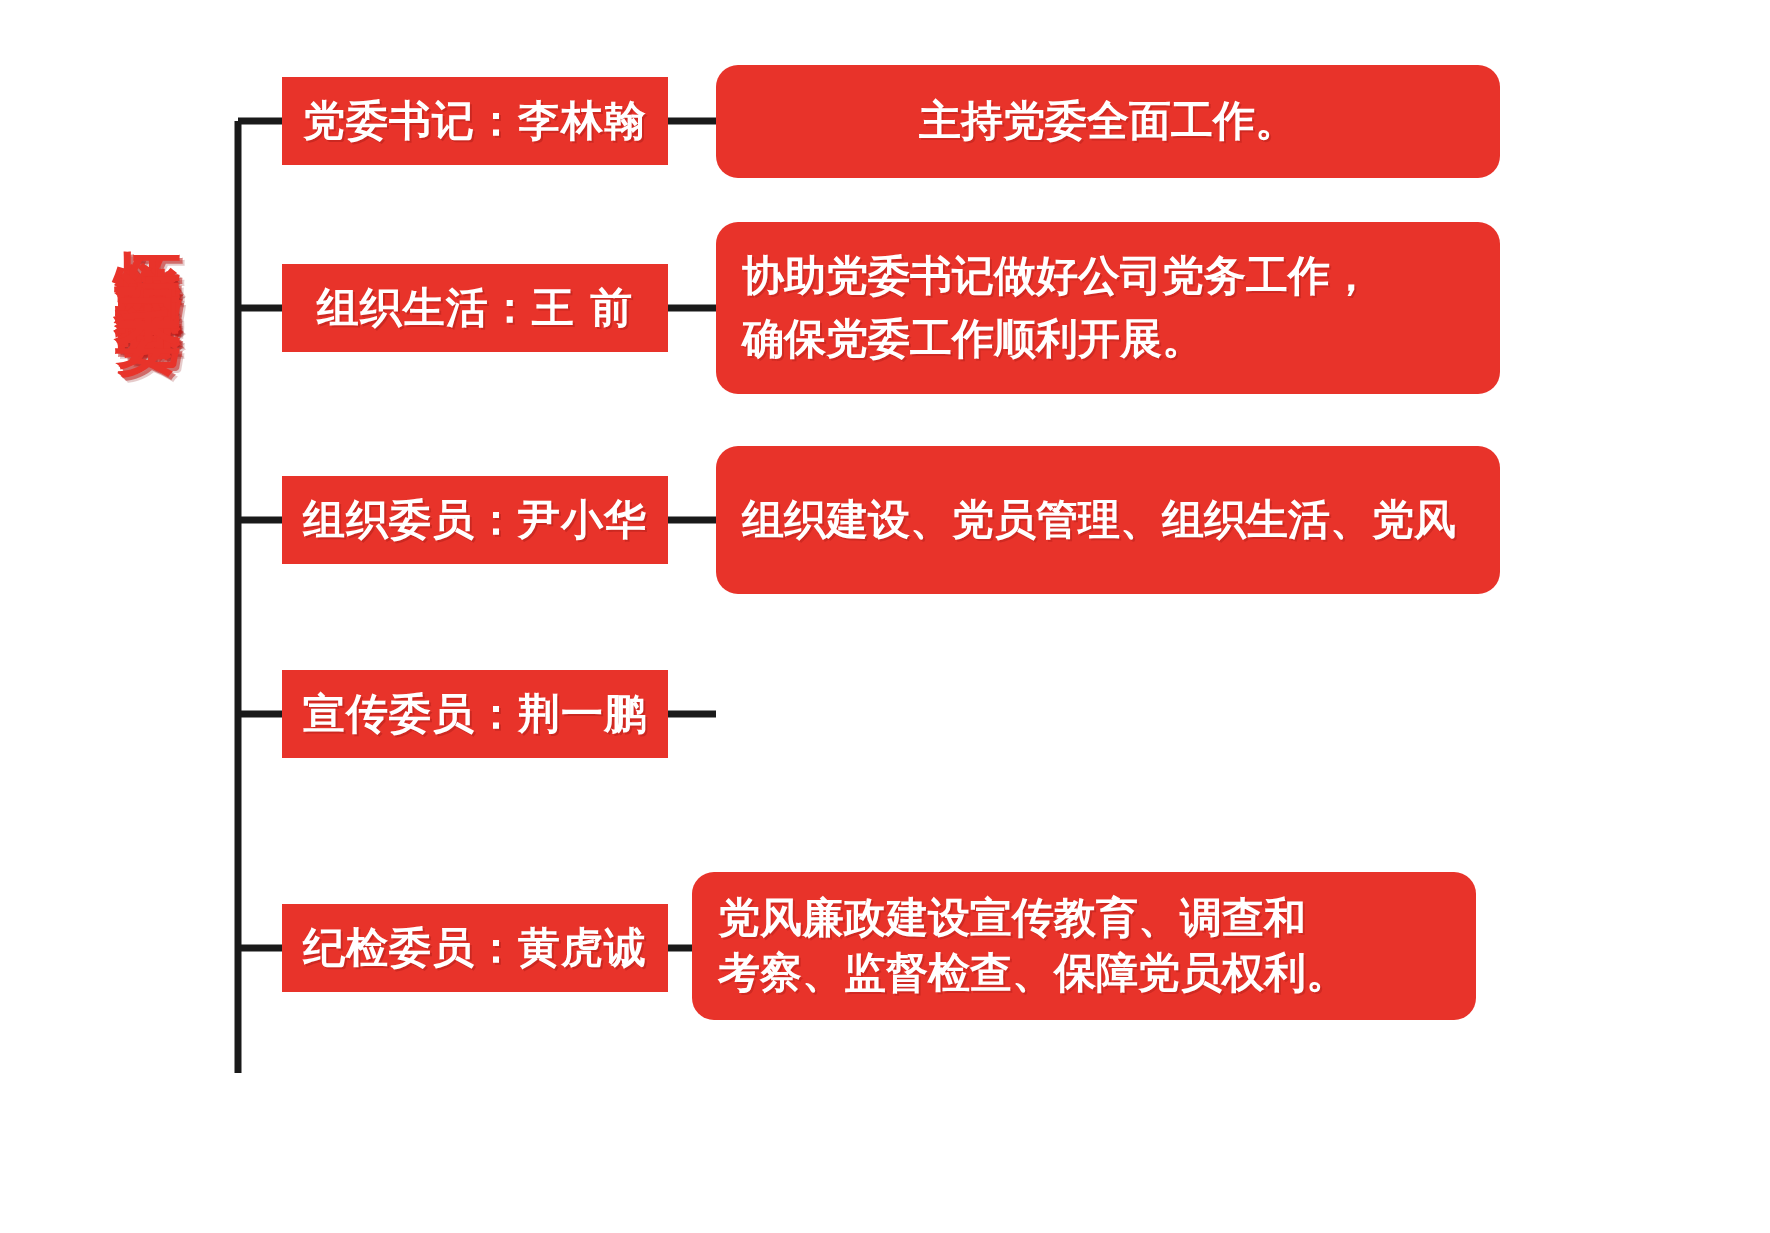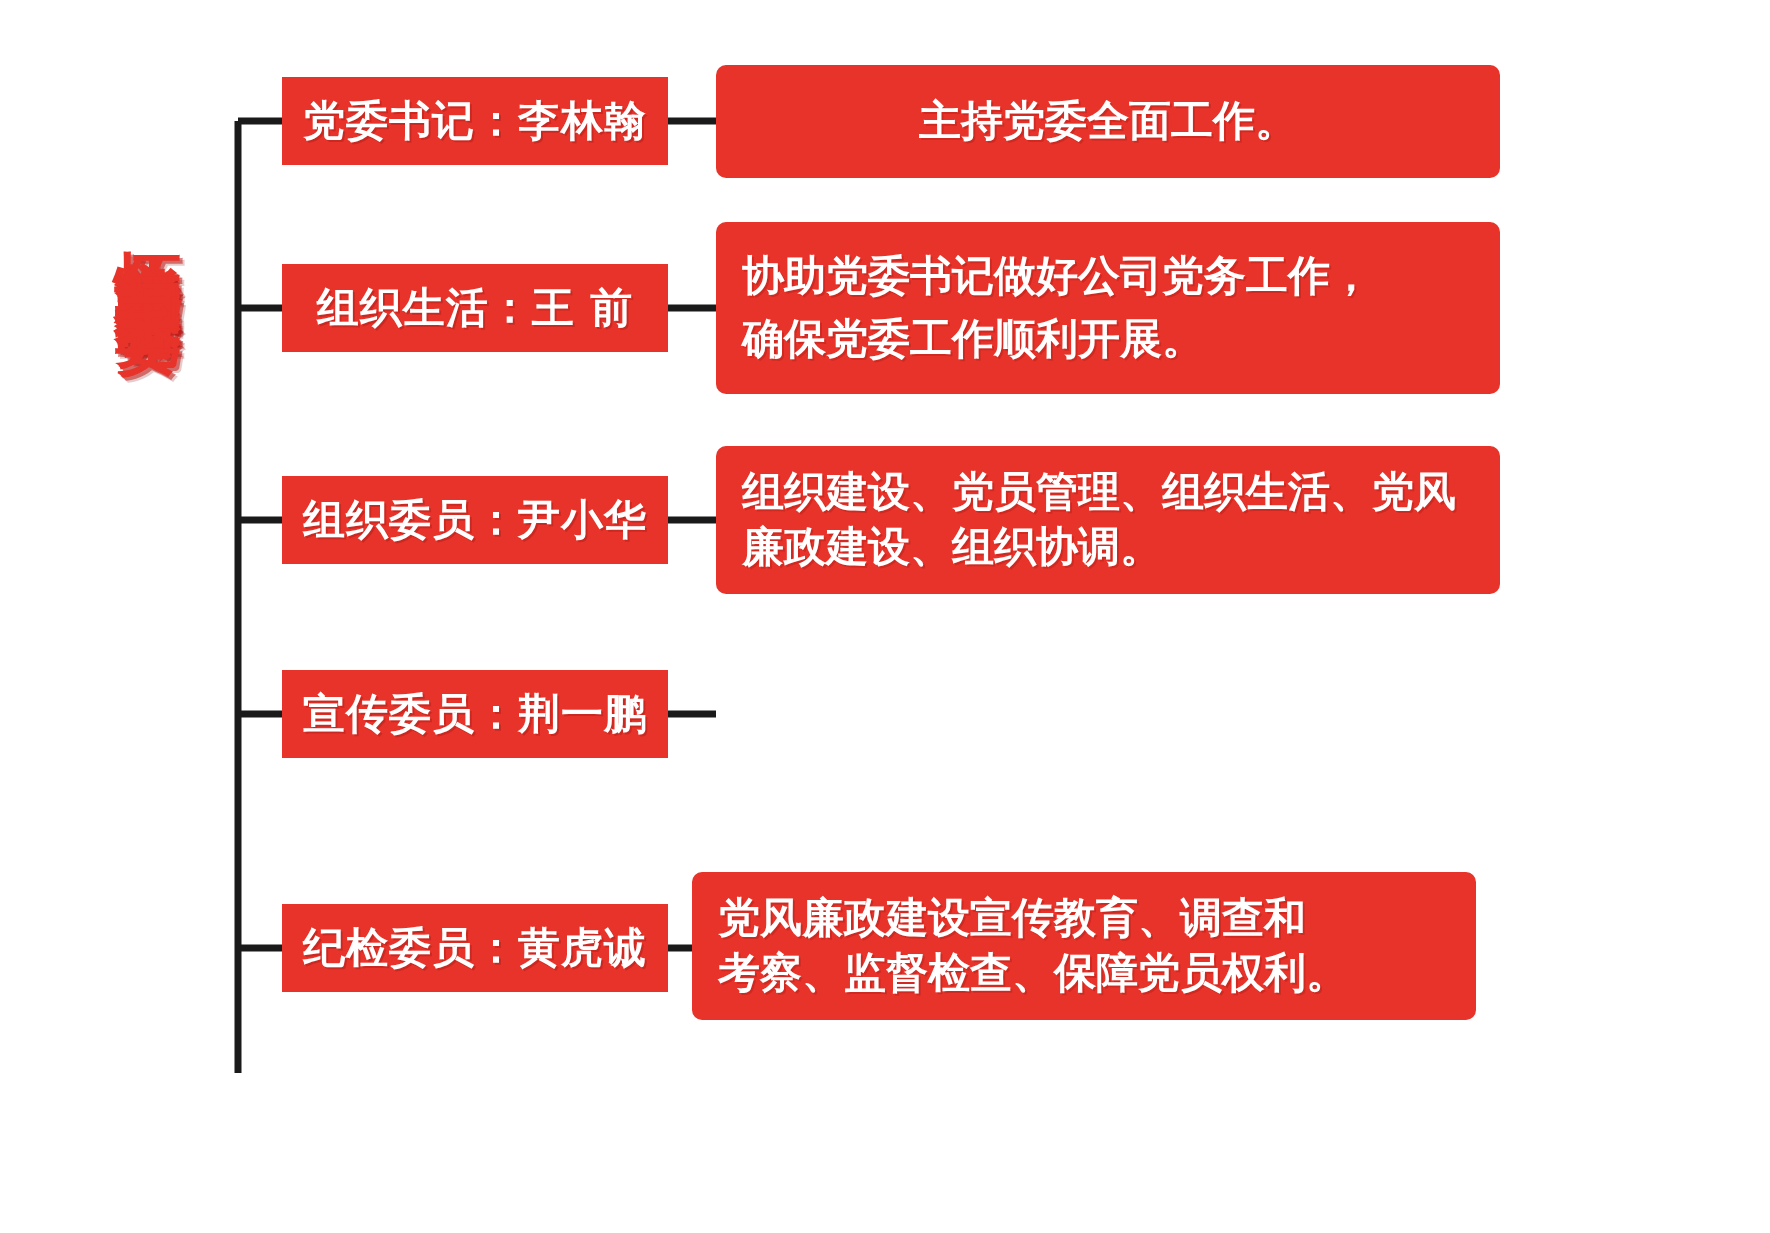--- a/index.html
+++ b/index.html
@@ -45,21 +45,21 @@
     white-space:pre;
     text-shadow:2px 2px 0 rgba(150,20,18,.35);
     box-sizing:border-box;
     padding:0 14px;
   }
 
   .desc-panel{
     position:absolute;
     background:#e8332a;
     color:#ffffff;
-    border-radius:10px;
+    border-radius:22px;
     box-sizing:border-box;
     display:flex;
     flex-direction:column;
     justify-content:center;
     font-size:42px;
     font-weight:700;
     line-height:1.30;
     letter-spacing:0px;
     padding:10px 26px;
     text-shadow:2px 2px 0 rgba(150,20,18,.30);
@@ -105,21 +105,20 @@
   <div class="desc-panel left" style="left:716px;top:222px;width:784px;height:172px;gap:8px;">
     <span class="desc-line">协助党委书记做好公司党务工作，</span>
     <span class="desc-line">确保党委工作顺利开展。</span>
   </div>
 
   <div class="name-box" style="left:282px;top:476px;width:386px;height:88px;">
     <span>组织委员：尹小华</span>
   </div>
   <div class="desc-panel left" style="left:716px;top:446px;width:784px;height:148px;">
     <span class="desc-line">组织建设、党员管理、组织生活、党风</span>
-    <span class="desc-line">廉政建设、组织协调。</span>
   </div>
 
   <div class="name-box" style="left:282px;top:670px;width:386px;height:88px;font-family:Liberation Serif, serif;">
     <span>宣传委员：荆一鹏</span>
   </div>
 
   <div class="name-box" style="left:282px;top:904px;width:386px;height:88px;">
     <span>纪检委员：黄虎诚</span>
   </div>
   <div class="desc-panel left" style="left:692px;top:872px;width:784px;height:148px;">

